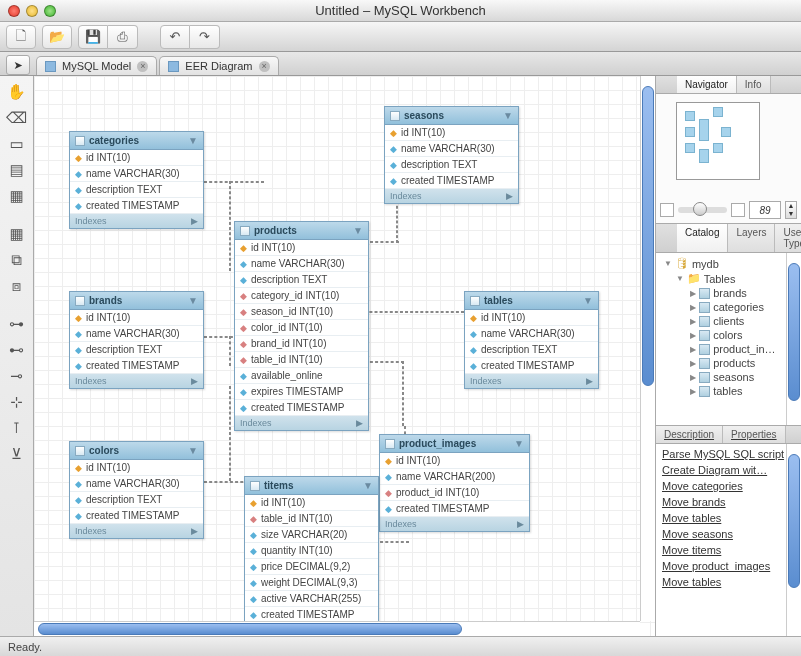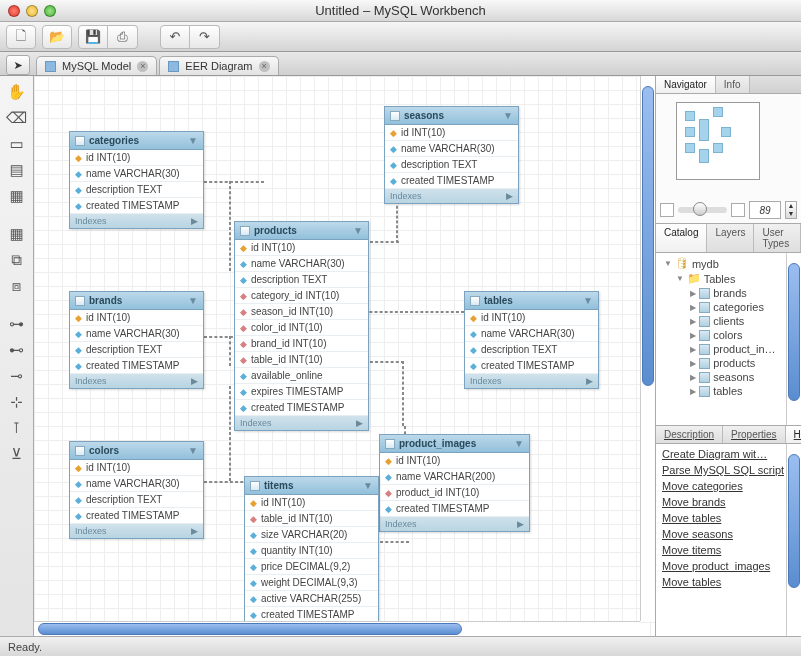--- a/index.html
+++ b/index.html
@@ -54,21 +54,21 @@
 .trow{padding:2px 5px;border-bottom:1px solid #e8eef2;display:flex;align-items:center;gap:4px;white-space:nowrap;color:#444;}
 .ticon-k{color:#e8a030;font-size:9px;}
 .ticon-c{color:#5ab0d8;font-size:9px;}
 .ticon-p{color:#d88080;font-size:9px;}
 .tfoot{background:linear-gradient(#d0e2ec,#b8d4e2);padding:2px 5px;color:#6a8a9c;font-size:9px;display:flex;align-items:center;}
 .tfoot .thcoll{margin-left:auto;}
 
 .rpanel{width:146px;background:#e8e8e8;border-left:1px solid #aaa;display:flex;flex-direction:column;}
 .rtabs{display:flex;background:linear-gradient(#e0e0e0,#d0d0d0);border-bottom:1px solid #aaa;}
 .rtab{padding:3px 8px;font-size:10px;color:#555;border-right:1px solid #bbb;background:linear-gradient(#f0f0f0,#dedede);}
-.rtab.on{background:linear-gradient(#fff,#f0f0f0);color:#222;}
+.rtab.on{background:linear-gradient(#fff,#f0f0f0);color:#222;margin-left:21px;}
 .nav-box{height:130px;background:#fbfbfb;border-bottom:1px solid #aaa;padding:6px;position:relative;font-style:italic;}
 .nav-mini{width:84px;height:78px;background:#fff;border:1px solid #999;position:relative;margin:2px auto 0 14px;}
 .mini-t{position:absolute;background:#a6d3ec;border:1px solid #7bb3d0;}
 .nav-ctrl{position:absolute;bottom:4px;left:4px;right:4px;display:flex;align-items:center;gap:4px;}
 .nav-sq{width:14px;height:14px;border:1px solid #aaa;background:#fff;}
 .nav-slider{flex:1;height:6px;background:#ddd;border-radius:3px;position:relative;}
 .nav-handle{position:absolute;width:14px;height:14px;background:linear-gradient(#fff,#ccc);border:1px solid #888;border-radius:50%;top:-5px;left:30%;}
 .nav-val{width:32px;height:18px;border:1px solid #aaa;background:#fff;font-size:10px;text-align:center;line-height:17px;}
 .nav-step{width:12px;height:18px;border:1px solid #aaa;background:linear-gradient(#fff,#ddd);font-size:7px;display:flex;flex-direction:column;}
 .nav-step span{flex:1;text-align:center;}
@@ -537,22 +537,22 @@
       </div>
     </div>
 
     <div class="hist-pane">
       <div class="rtabs">
         <div class="rtab">Description</div>
         <div class="rtab">Properties</div>
         <div class="rtab on">His</div>
       </div>
       <div class="hist-body">
+        <div class="hist-row">Parse MySQL SQL script</div>
         <div class="hist-row">Create Diagram wit…</div>
-        <div class="hist-row">Parse MySQL SQL script</div>
         <div class="hist-row">Move categories</div>
         <div class="hist-row">Move brands</div>
         <div class="hist-row">Move tables</div>
         <div class="hist-row">Move seasons</div>
         <div class="hist-row">Move titems</div>
         <div class="hist-row">Move product_images</div>
         <div class="hist-row">Move tables</div>
         <div class="vscroll">
             <div class="thumb" style="height:70%;"></div>
           </div>

